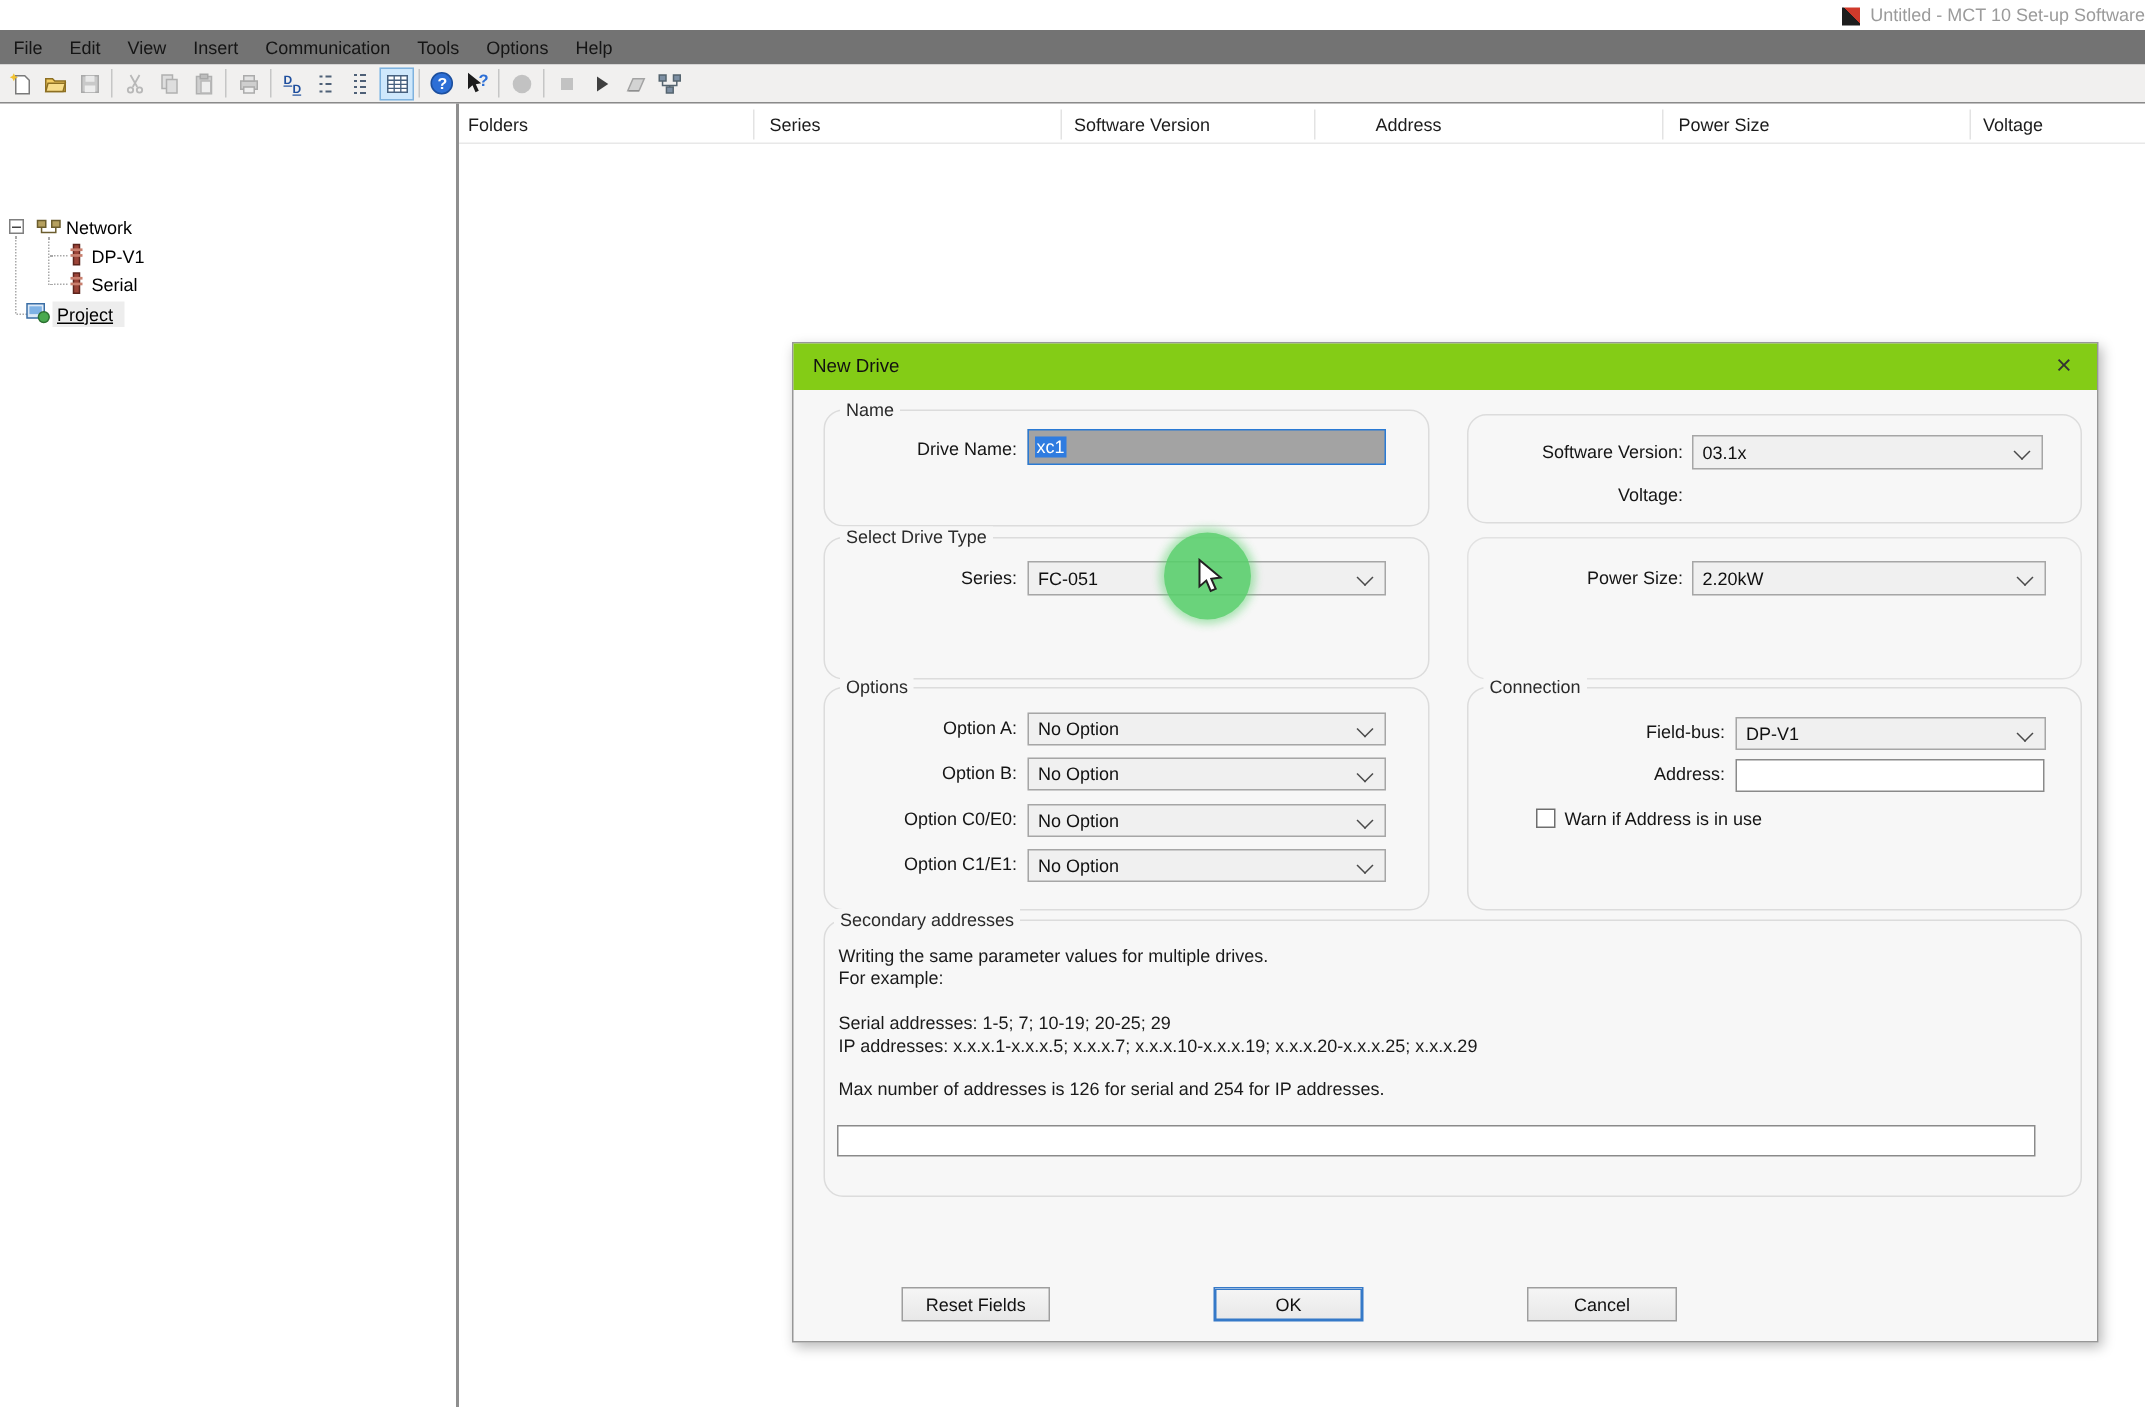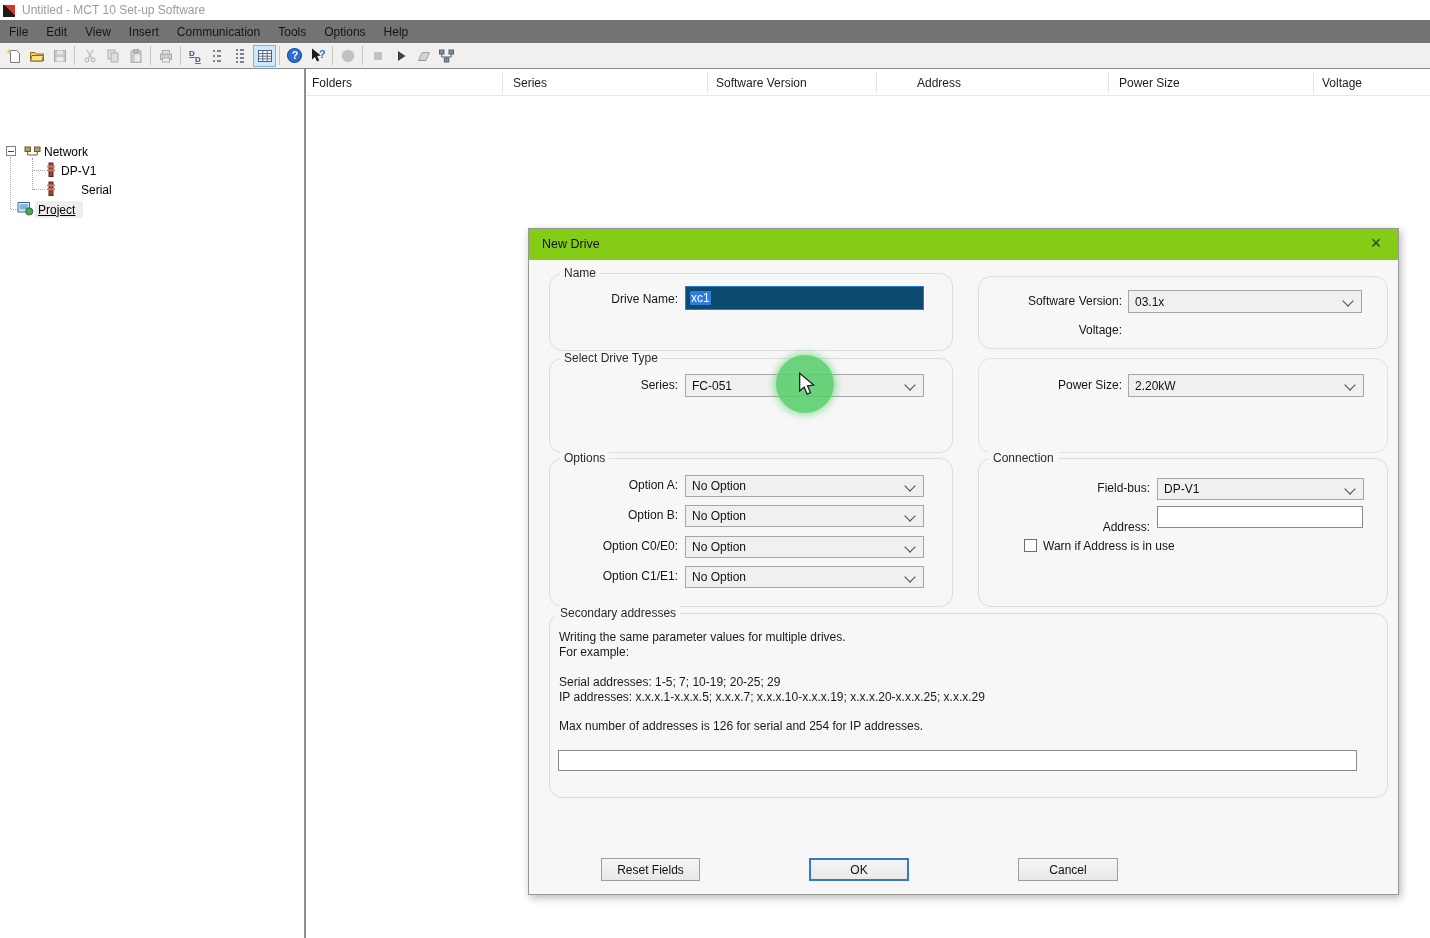--- a/index.html
+++ b/index.html
@@ -1,21 +1,21 @@
 <!DOCTYPE html>
 <html><head>
 <meta charset="utf-8">
 <style>
   html,body{margin:0;padding:0;background:#fff;}
   .screen{position:relative;width:1430px;height:938px;background:#fff;overflow:hidden;
           font-family:"Liberation Sans","DejaVu Sans",sans-serif;font-size:12px;color:#111;}
   .abs{position:absolute;}
 
   
-  .titlebar{position:absolute;top:0;left:0;right:0;height:20px;background:#fff;display:flex;align-items:center;}
+  .titlebar{position:absolute;top:0;left:0;right:0;height:20px;background:#fff;display:flex;align-items:center;justify-content:flex-end;}
   .app-icon{width:12px;height:12px;margin:2px 7px 0 3px;background:linear-gradient(45deg,#1d1d1d 55%,#d03a2b 55%);}
   .title-text{color:#9b9b9b;font-size:12px;}
 
   
   .menubar{position:absolute;top:20px;left:0;right:0;height:23px;background:#737373;display:flex;align-items:center;}
   .menu-item{padding:3px 9px;color:#151515;}
 
   
   .toolbar{position:absolute;top:43px;left:0;right:0;height:25px;background:#f1f0ef;border-bottom:1px solid #8a8a8a;
            display:flex;align-items:center;padding-left:2px;}
@@ -46,21 +46,21 @@
              font-size:18px;color:#333;font-weight:400;}
   .group{position:absolute;border:1px solid #dcdcdc;border-radius:13px;}
   .group.faint{border-color:#e2e2e2;}
   .glabel{position:absolute;top:-8px;left:10px;background:#f7f7f7;padding:0 4px;color:#2b2b2b;}
   .lab{position:absolute;text-align:right;color:#151515;}
   .dd{position:absolute;height:23px;background:#f0f0f0;border:1px solid #a6a6a6;box-sizing:border-box;
       display:flex;align-items:center;padding:0 22px 0 6px;color:#101010;}
   .chev{position:absolute;right:9px;top:6px;width:7px;height:7px;border-right:1.4px solid #4a4a4a;border-bottom:1.4px solid #4a4a4a;
         transform:rotate(45deg);}
   .tinput{position:absolute;background:#fff;border:1px solid #8a8a8a;box-sizing:border-box;}
-  .focus-input{position:absolute;background:#0c4a6e;border:1px solid #2a7ad4;box-sizing:border-box;display:flex;align-items:center;padding:0 4px;}
+  .focus-input{position:absolute;background:#a3a3a3;border:1px solid #2a7ad4;box-sizing:border-box;display:flex;align-items:center;padding:0 4px;}
   .sel-text{background:#2f7ce0;color:#fff;padding:0 1px;}
   .checkbox{position:absolute;width:13px;height:13px;background:#fff;border:1px solid #6e6e6e;box-sizing:border-box;}
   .cb-label{position:absolute;color:#151515;}
   .txtline{position:absolute;color:#1a1a1a;white-space:nowrap;}
   .btn{position:absolute;height:23px;background:linear-gradient(#f5f5f5,#e8e8e8);border:1px solid #9e9e9e;box-sizing:border-box;
        display:flex;align-items:center;justify-content:center;color:#111;}
   .btn.default{border:1px solid #3579c8;box-shadow:inset 0 0 0 1px #3579c8;}
 
   
   .click-circle{position:absolute;left:776px;top:355px;width:58px;height:58px;border-radius:50%;
@@ -226,21 +226,21 @@
       <rect x="1" y="3.6" width="8" height="1.8" fill="#c87f6e"></rect>
       <rect x="1" y="7.4" width="8" height="1.8" fill="#c87f6e"></rect>
     </svg>
     <span class="tree-label" style="left:61px;top:92px;">DP-V1</span>
 
     <svg class="abs" style="left:46px;top:111px;" width="10" height="16" viewBox="0 0 10 16">
       <rect x="3" y="1" width="4" height="13.5" fill="#9c4438" stroke="#5c241c"></rect>
       <rect x="1" y="3.6" width="8" height="1.8" fill="#c87f6e"></rect>
       <rect x="1" y="7.4" width="8" height="1.8" fill="#c87f6e"></rect>
     </svg>
-    <span class="tree-label" style="left:61px;top:111px;margin-left:20px;">Serial</span>
+    <span class="tree-label" style="left:61px;top:111px;">Serial</span>
 
     <div class="sel-row" style="left:35px;top:131px;width:48px;height:17px;"></div>
     <svg class="abs" style="left:17px;top:131px;" width="17" height="15" viewBox="0 0 17 15">
       <rect x="1" y="1.5" width="11.5" height="9.5" fill="#dce9f7" stroke="#3a6ea5"></rect>
       <rect x="2.6" y="3.2" width="8.3" height="5.2" fill="#7fb2e5"></rect>
       <circle cx="12.2" cy="10.4" r="3.6" fill="#49a94f" stroke="#2c7031"></circle>
     </svg>
     <span class="tree-label" style="left:38px;top:131px;text-decoration:underline;">Project</span>
   </div>
 
@@ -324,21 +324,21 @@
       </div>
     </div>
 
     <div class="group" style="left:449px;top:229px;width:408px;height:147px;">
       <span class="glabel">Connection</span>
       <span class="lab" style="left:0;top:22px;width:171px;">Field-bus:</span>
       <div class="dd" style="left:178px;top:19px;width:207px;height:22px;">
         <span>DP-V1</span>
         <span class="chev"></span>
       </div>
-      <span class="lab" style="left:0;top:50px;width:171px;margin-top:11px;">Address:</span>
+      <span class="lab" style="left:0;top:50px;width:171px;">Address:</span>
       <div class="tinput" style="left:178px;top:47px;width:206px;height:22px;"></div>
       <span class="checkbox" style="left:45px;top:80px;"></span>
       <span class="cb-label" style="left:64px;top:80px;">Warn if Address is in use</span>
     </div>
 
     <div class="group" style="left:20px;top:384px;width:837px;height:183px;">
       <span class="glabel" style="left:6px;">Secondary addresses</span>
       <span class="txtline" style="left:9px;top:16px;">Writing the same parameter values for multiple drives.</span>
       <span class="txtline" style="left:9px;top:31px;">For example:</span>
       <span class="txtline" style="left:9px;top:61px;">Serial addresses: 1-5; 7; 10-19; 20-25; 29</span>

